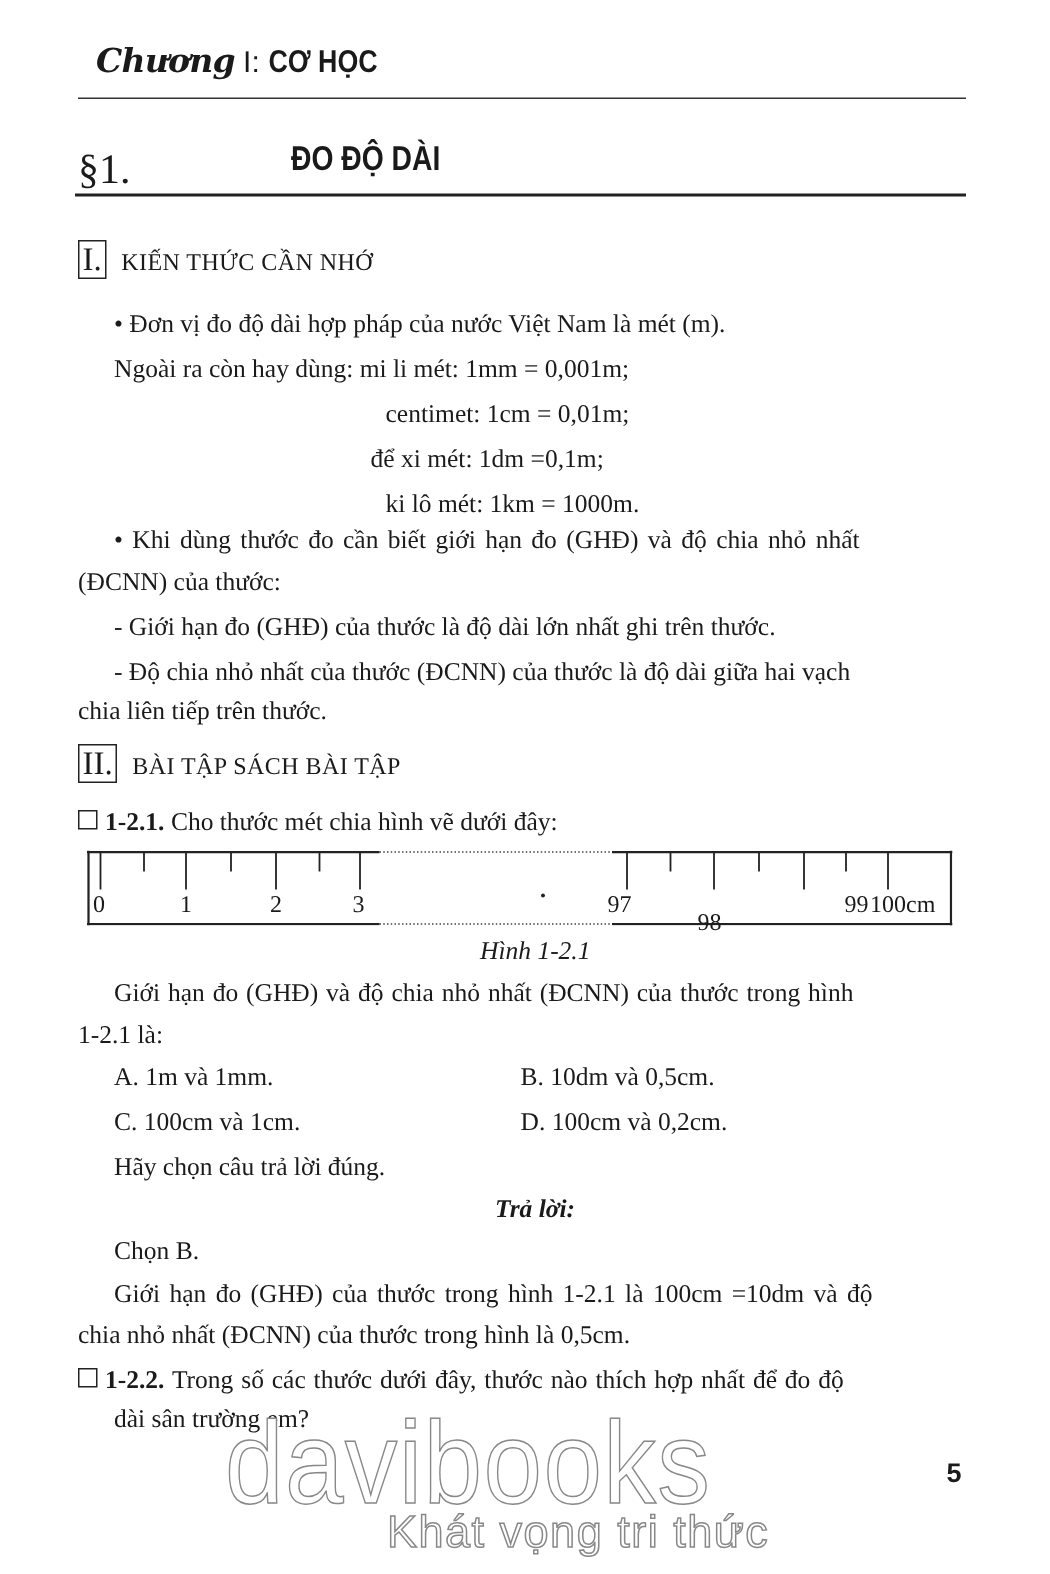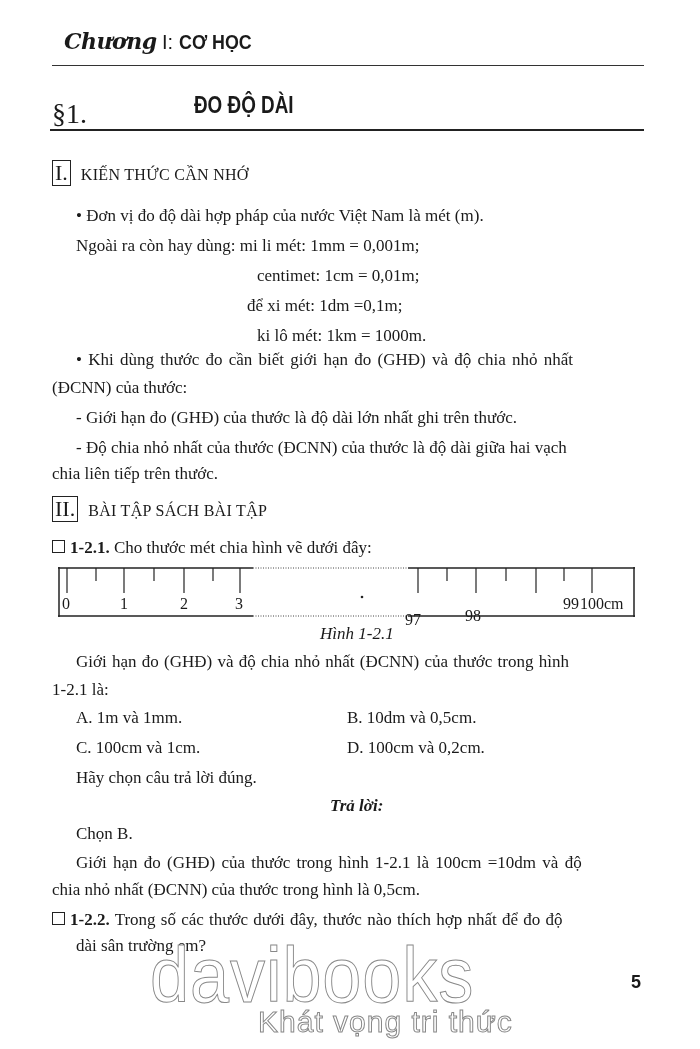--- a/index.html
+++ b/index.html
@@ -104,21 +104,21 @@
   <line x1="448" y1="1" x2="448" y2="14" stroke="#222" stroke-width="1.2"></line>
   <line x1="478" y1="1" x2="478" y2="26" stroke="#222" stroke-width="1.2"></line>
   <line x1="506" y1="1" x2="506" y2="14" stroke="#222" stroke-width="1.2"></line>
   <line x1="534" y1="1" x2="534" y2="26" stroke="#222" stroke-width="1.2"></line>
   <circle cx="304" cy="30" r="1.3" fill="#222"></circle>
 </svg>
 <div class="abs p" style="left:62px; top:594px; font-size:16px;">0</div>
 <div class="abs p" style="left:120px; top:594px; font-size:16px;">1</div>
 <div class="abs p" style="left:180px; top:594px; font-size:16px;">2</div>
 <div class="abs p" style="left:235px; top:594px; font-size:16px;">3</div>
-<div class="abs p" style="left:405px; top:610px; font-size:16px;">97</div>
+<div class="abs p" style="left:405px; top:594px; font-size:16px;">97</div>
 <div class="abs p" style="left:465px; top:594px; font-size:16px;margin-top:12px;">98</div>
 <div class="abs p" style="left:524px; top:594px; font-size:16px;margin-left:39px;">99</div>
 <div class="abs p" style="left:580px; top:594px; font-size:16px;">100cm</div>
 
 <div class="abs caption">Hình 1-2.1</div>
 
 <div class="abs p" style="left:76px; top:652px; word-spacing:1px;">Giới hạn đo (GHĐ) và độ chia nhỏ nhất (ĐCNN) của thước trong hình</div>
 <div class="abs p" style="left:52px; top:680px;">1-2.1 là:</div>
 
 <div class="abs p" style="left:76px; top:708px;">A. 1m và 1mm.</div>

